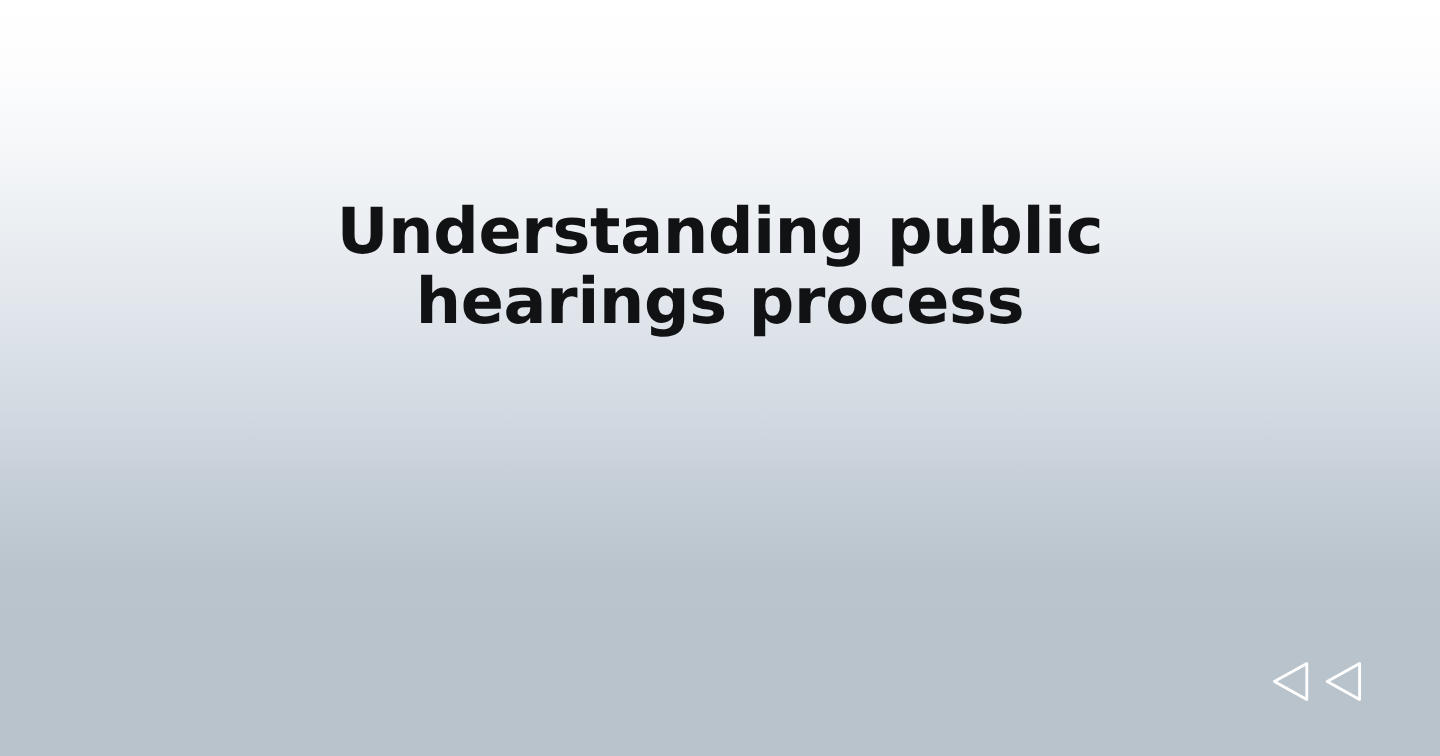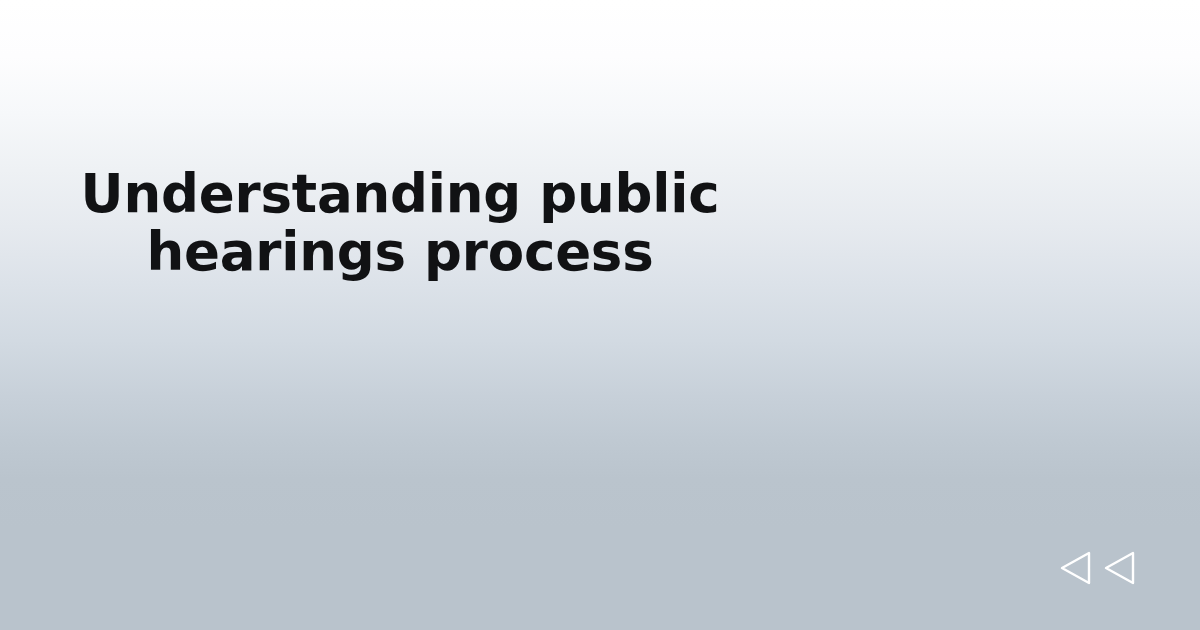--- a/index.html
+++ b/index.html
@@ -39,20 +39,21 @@
 
   
   .title-wrap {
     position: absolute;
     left: 0;
     right: 0;
     top: 0;
     height: 450px;
     display: flex;
     align-items: center;
+    justify-content: center;
   }
 
   .title {
     width: 800px;
     margin: 0;
     padding: 0 0 4px 0;
     text-align: center;
     color: #111214;
     font-family: "DejaVu Sans", "Liberation Sans", sans-serif;
     font-size: 53px;

